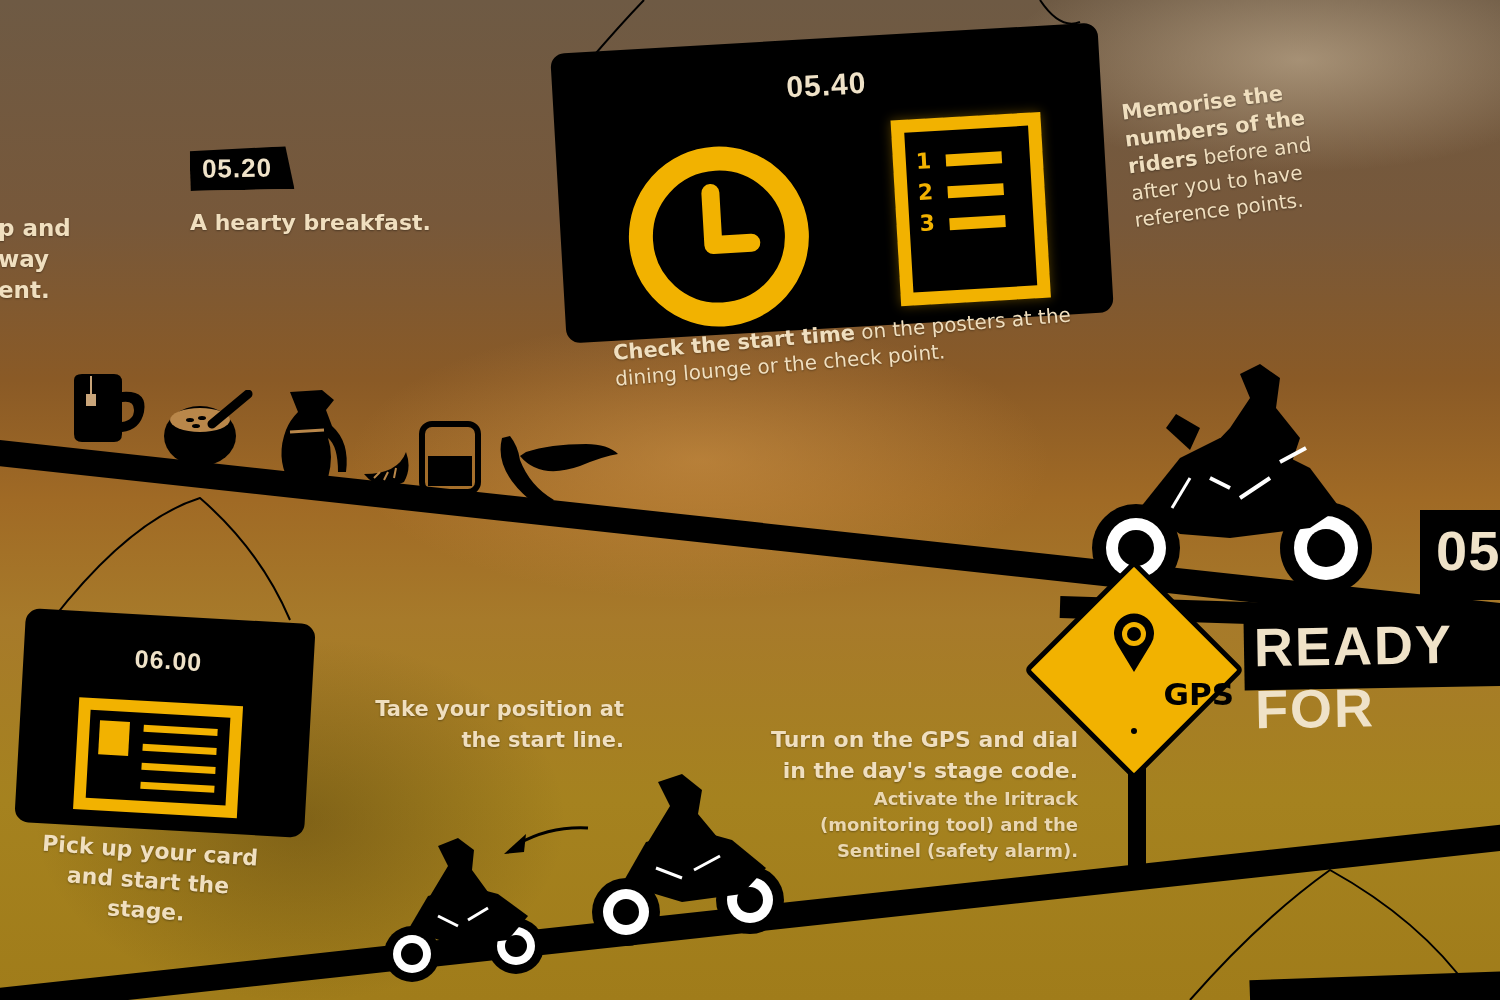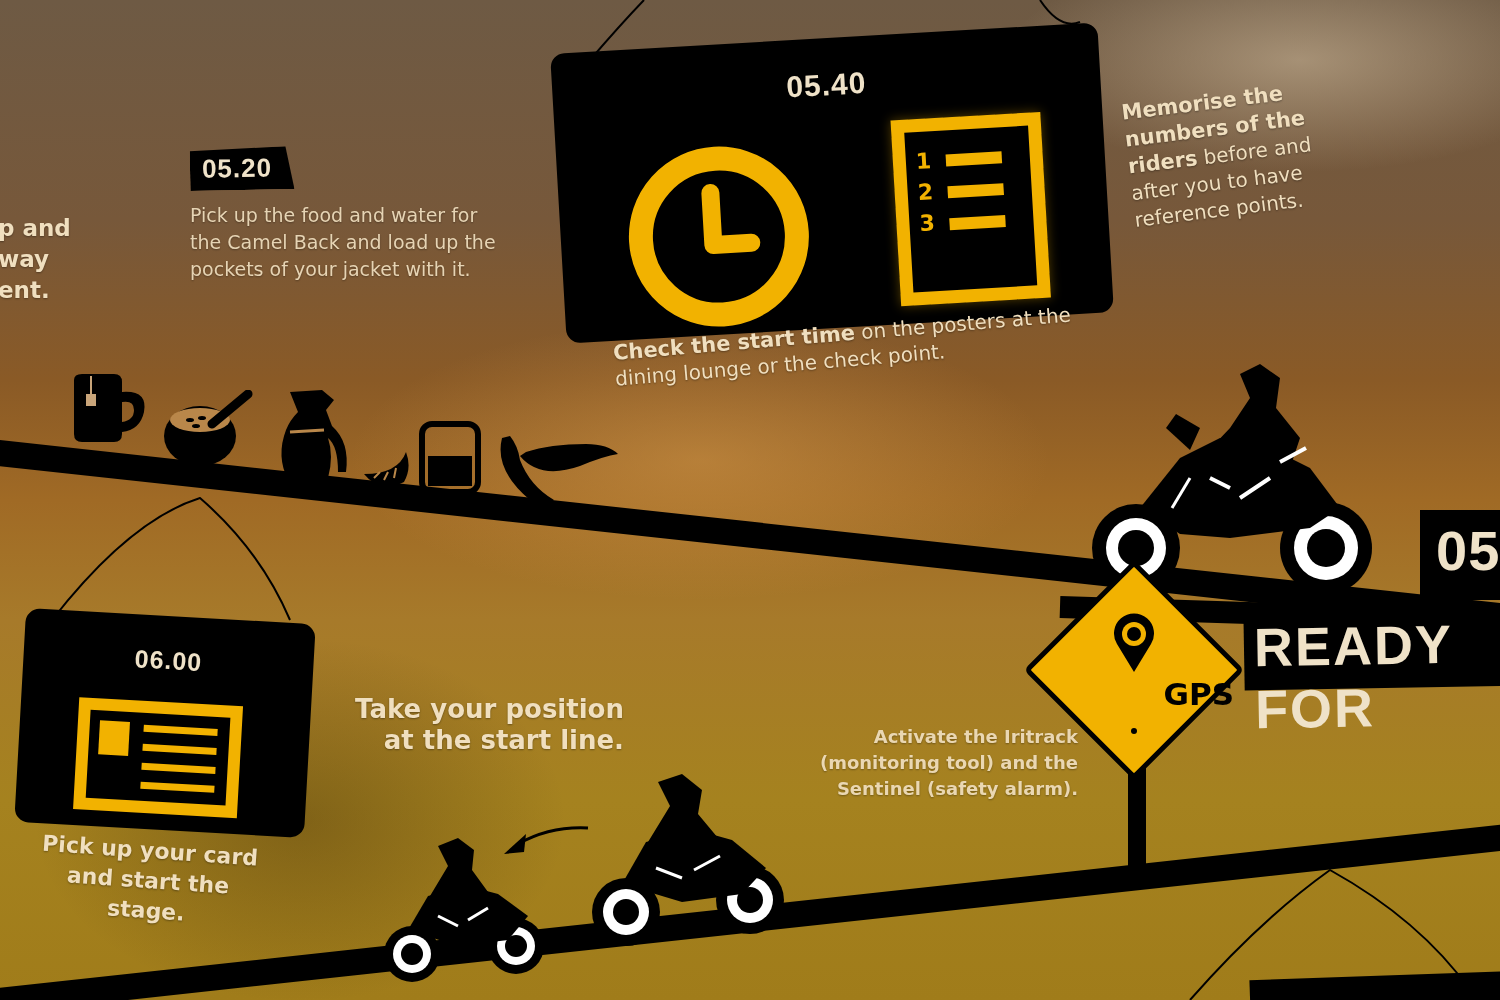--- a/index.html
+++ b/index.html
@@ -27,21 +27,21 @@
 <div class="abs cream txt-bold shadow-text" style="left:-2px;top:213px;font-size:23px;line-height:31px;">
   <div>p and</div>
   <div>way</div>
   <div>ent.</div>
 </div>
 
 <div class="abs" style="left:190px;top:118px;width:330px;margin-top:29px;">
   <div style="display:inline-block;background:#000;padding:6px 22px 6px 12px;clip-path:polygon(0 8%,92% 0,100% 100%,0 100%);transform:rotate(-1deg);">
     <span class="time-sign" style="font-size:26px;">05.20</span>
   </div>
-  <div class="cream shadow-text" style="font-size:19px;line-height:27px;margin-top:12px;width:310px;opacity:0.92;">Pick up the food and water for the Camel Back and load up the pockets of your jacket with it.</div>
+  <div class="cream txt-bold shadow-text" style="font-size:22px;margin-top:20px;">A hearty breakfast.</div>
 </div>
 
 <div class="bar" style="left:-20px;top:438px;width:1600px;height:26px;transform:rotate(6.2deg);"></div>
 
 <div class="abs" style="left:60px;top:370px;width:560px;height:140px;">
 
   <svg class="abs" style="left:8px;top:2px;" width="84" height="74" viewBox="0 0 84 74">
     <path d="M6 8 Q6 2 14 2 L46 2 Q54 2 54 10 L54 62 Q54 70 46 70 L14 70 Q6 70 6 62 Z" fill="#000"></path>
     <path d="M54 20 Q80 18 76 40 Q72 58 54 60 L54 50 Q66 48 66 38 Q66 28 54 30 Z" fill="#000"></path>
     <rect x="18" y="22" width="10" height="12" fill="#c9a57a"></rect>
@@ -143,24 +143,25 @@
   <svg style="margin:12px auto 0;" width="46" height="62" viewBox="0 0 46 62">
     <path d="M23 60 L6 32 A20 20 0 1 1 40 32 Z" fill="#000"></path>
     <circle cx="23" cy="22" r="12" fill="#f2b200"></circle>
     <circle cx="23" cy="22" r="7" fill="#000"></circle>
   </svg>
   <div class="txt-bold" style="font-size:31px;color:#000;margin-top:2px;">GPS</div>
   <div style="width:6px;height:6px;border-radius:50%;background:#000;margin:16px auto 0;"></div>
 </div>
 
 <div class="abs shadow-text" style="left:750px;top:724px;width:328px;text-align:right;">
+  <div class="cream txt-bold" style="font-size:22px;line-height:31px;">Turn on the GPS and dial in the day's stage code.</div>
   <div class="cream" style="font-size:18px;line-height:26px;opacity:0.92;font-weight:bold;">Activate the Iritrack (monitoring tool) and the Sentinel (safety alarm).</div>
 </div>
 
-<div class="abs cream txt-bold shadow-text" style="left:352px;top:694px;width:272px;text-align:right;font-size:26px;line-height:31px;">Take your position at the start line.</div>
+<div class="abs cream txt-bold shadow-text" style="left:352px;top:694px;width:272px;text-align:right;font-size:21px;line-height:31px;">Take your position at the start line.</div>
 
 <div class="bar" style="left:-20px;top:990px;width:1560px;height:26px;transform:rotate(-6.2deg);"></div>
 
 <svg class="abs" style="left:1180px;top:860px;" width="320" height="140" viewBox="0 0 320 140">
   <path d="M10 140 Q80 60 150 10 Q240 60 290 130" fill="none" stroke="#000" stroke-width="2"></path>
 </svg>
 <div class="abs" style="left:1250px;top:975px;width:300px;height:40px;background:#000;transform:rotate(-2deg);"></div>
 
 <svg class="abs" style="left:378px;top:836px;" width="170" height="150" viewBox="0 0 170 150">
   <circle cx="34" cy="118" r="28" fill="#000"></circle>

